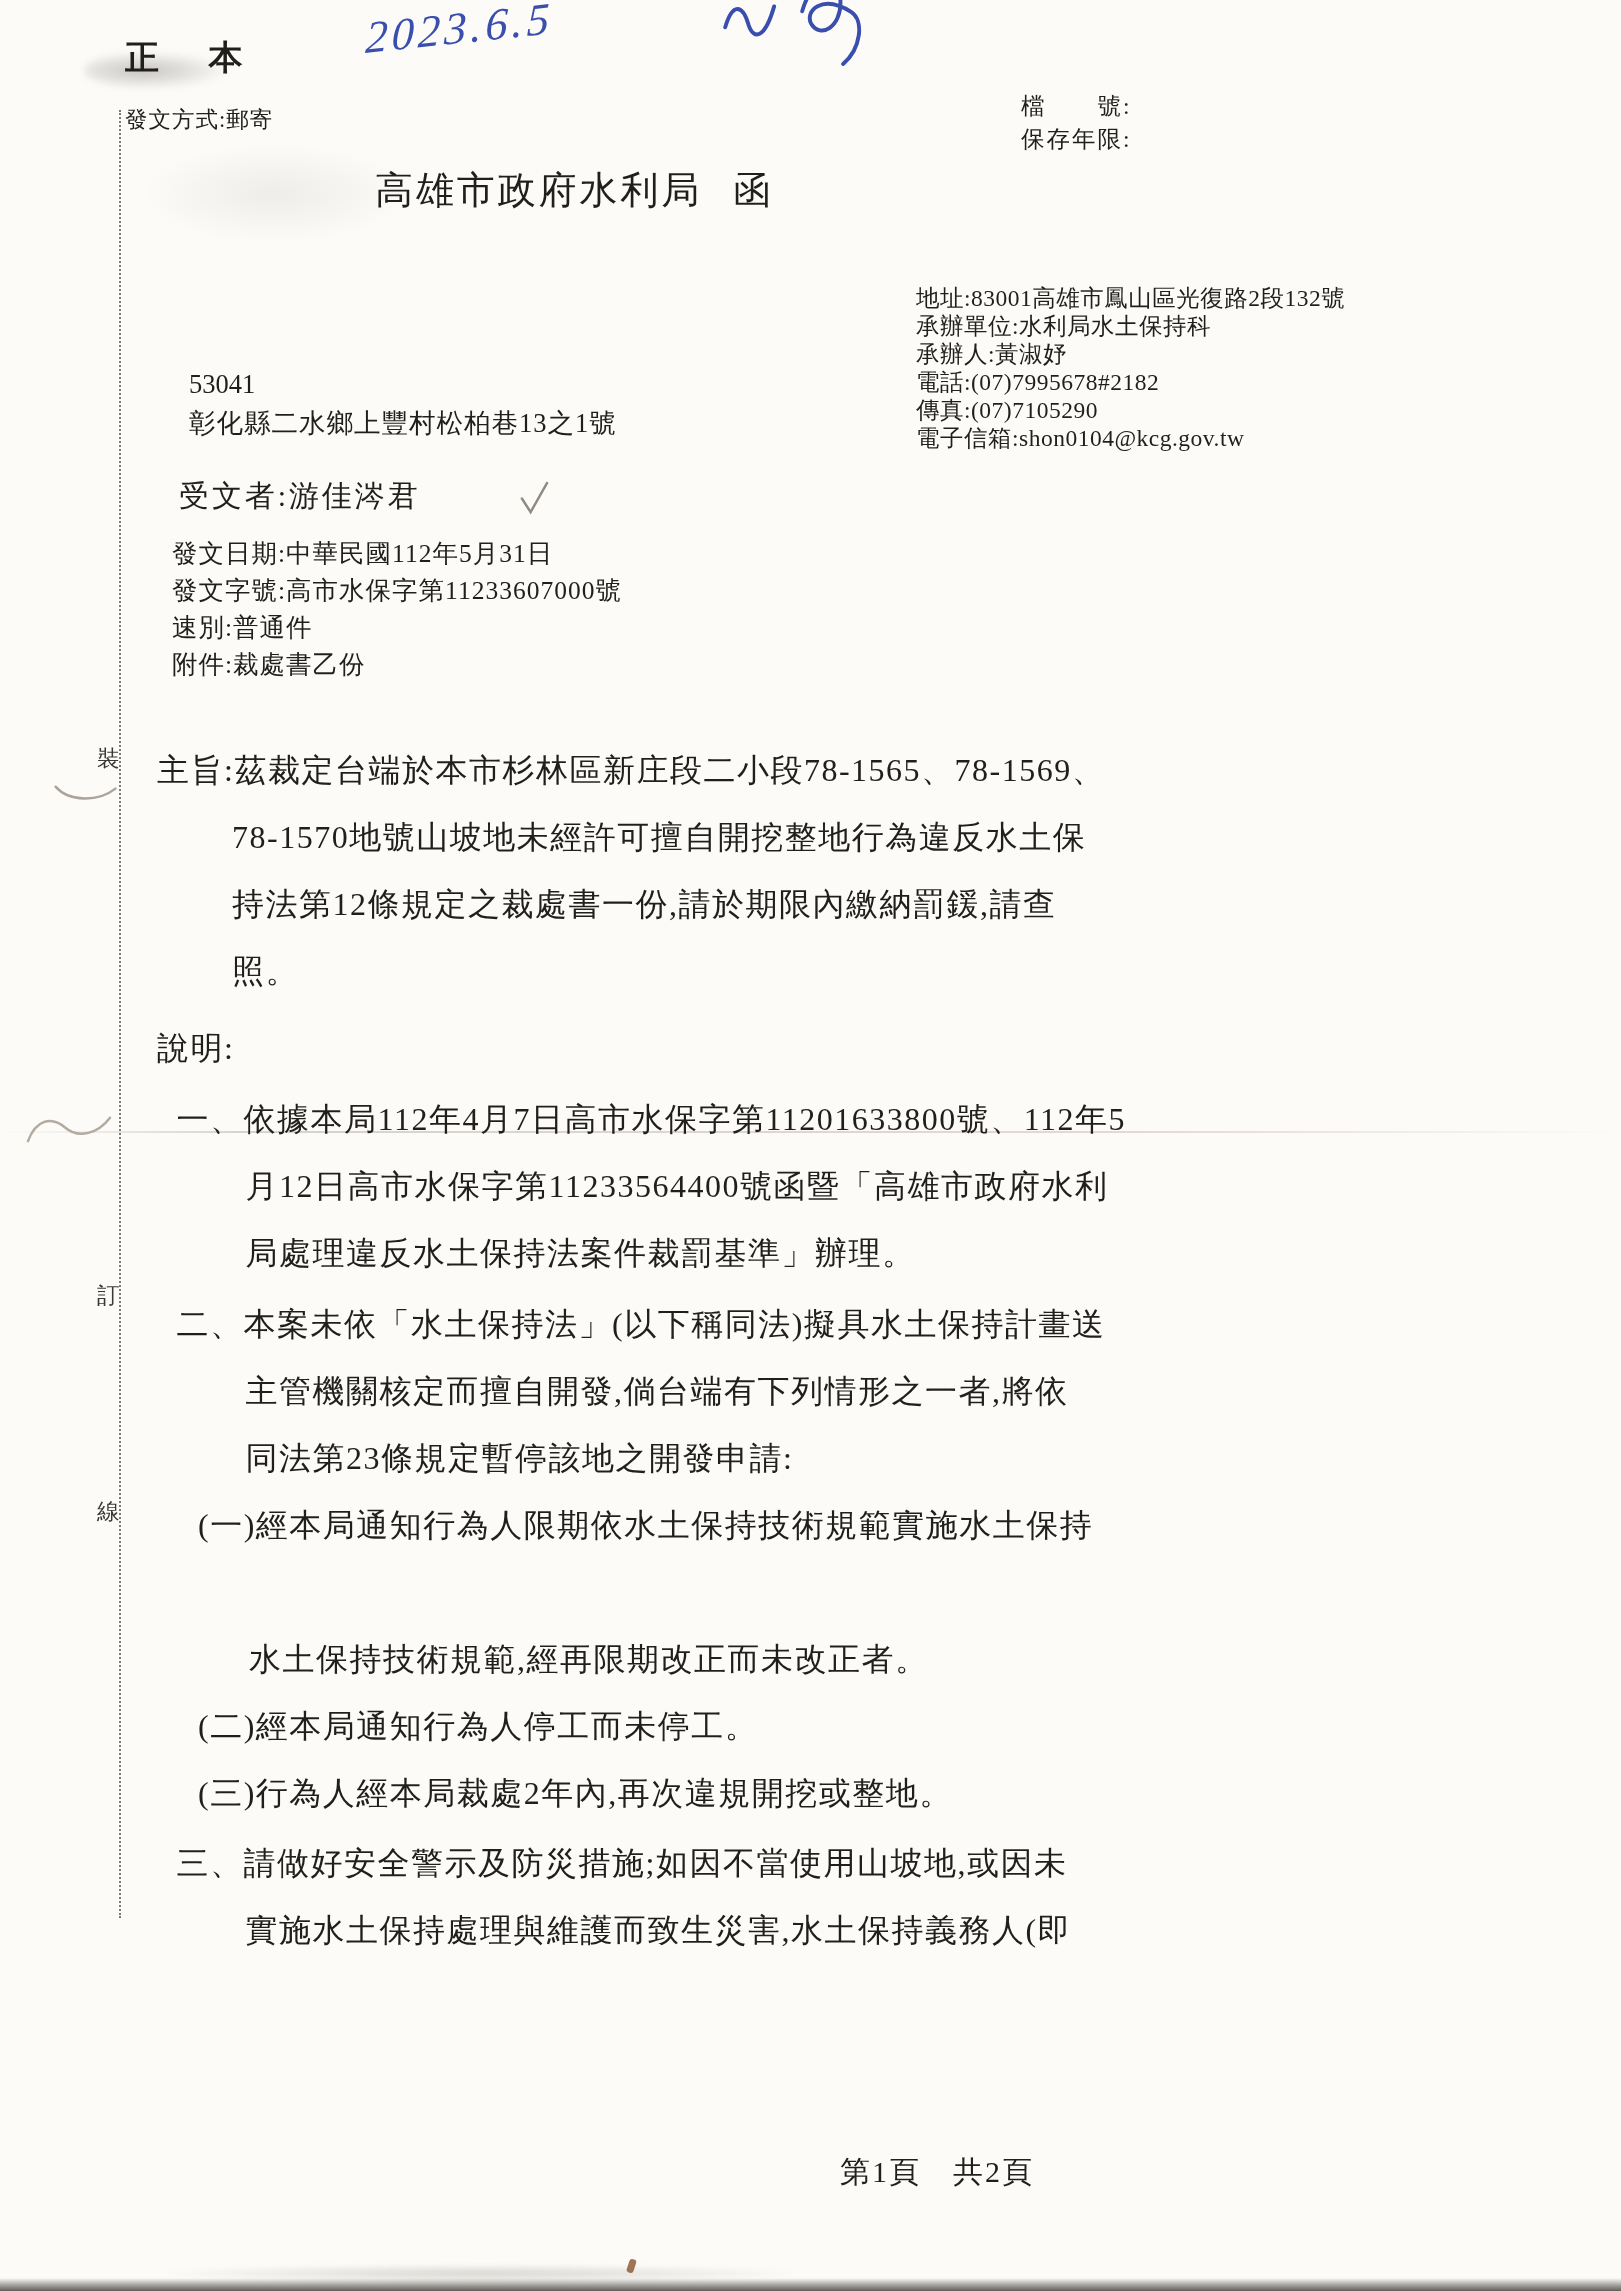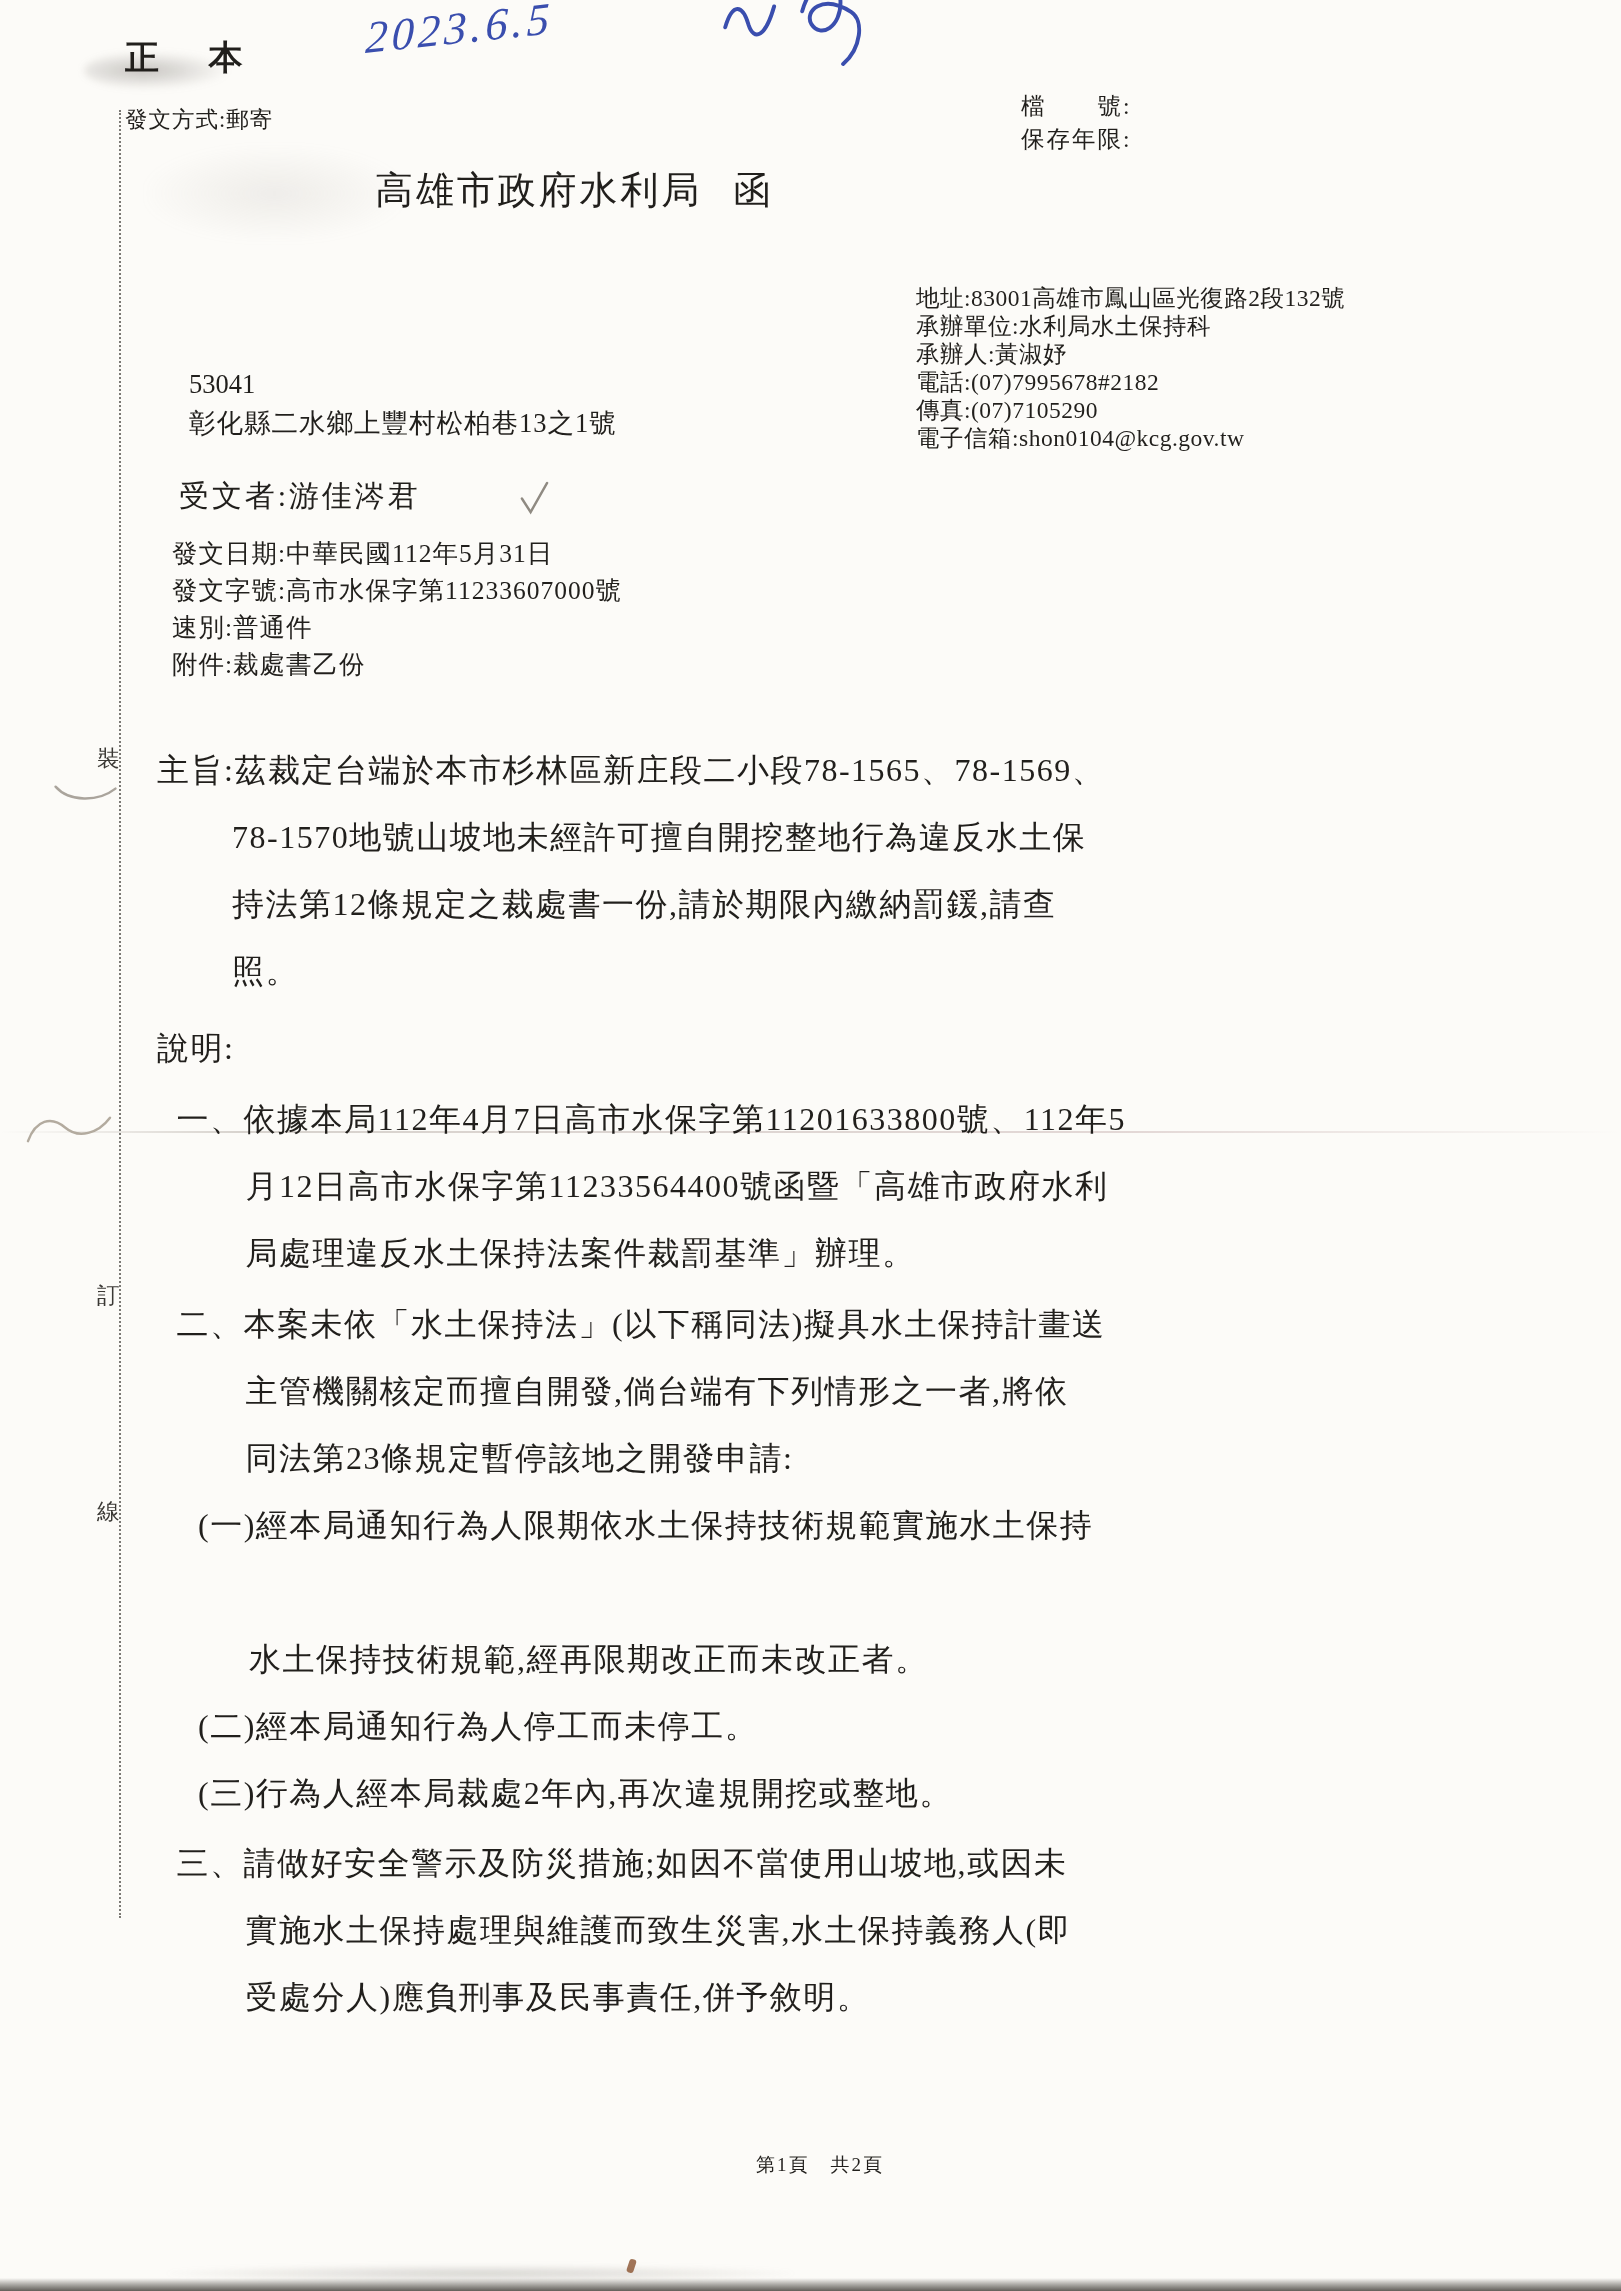--- a/index.html
+++ b/index.html
@@ -49,21 +49,21 @@
 
   
   .body-text{left:157px;top:737px;width:1157px;font-size:32px;line-height:67px;letter-spacing:1.5px;}
   .body-text p{margin:0;white-space:nowrap;}
   .p-subject{padding-left:75px;text-indent:-75px;font-family:Liberation Serif, serif;}
   .p-plain{margin-top:9.8px !important;}
   .p-item1{margin-left:19.6px !important;margin-top:3.9px !important;padding-left:69px;text-indent:-69px;}
   .p-item2{margin-left:41px !important;padding-left:51px;text-indent:-51px;}
 
   
-  .page-info{left:756px;top:2152px;font-size:19px;letter-spacing:2px;}
+  .page-info{left:840px;top:2152px;font-size:30px;letter-spacing:2px;}
 
   
   .bind-line{left:119px;top:110px;height:1808px;width:0;
     border-left:2px dotted rgba(80,78,74,.75);}
   .bind-char{font-size:22.5px;color:#3a3834;left:97px;letter-spacing:0;}
   .bind-0{top:743px;}
   .bind-1{top:1280px;}
   .bind-2{top:1496px;}
   .curl{position:absolute;}
 
@@ -159,17 +159,17 @@
   <p class="p-item2"><span>(一)</span><span>經本局通知行為人限期依水土保持技術規範實施水土保持</span><br>
     <br>
     <span>水土保持技術規範,經再限期改正而未改正者。</span></p>
 
   <p class="p-item2"><span>(二)</span><span>經本局通知行為人停工而未停工。</span></p>
 
   <p class="p-item2"><span>(三)</span><span>行為人經本局裁處2年內,再次違規開挖或整地。</span></p>
 
   <p class="p-item1"><span>三、</span><span>請做好安全警示及防災措施;如因不當使用山坡地,或因未</span><br>
     <span>實施水土保持處理與維護而致生災害,水土保持義務人(即</span><br>
-    <span>受處分人)應負刑事及民事責任,併予敘明。</span></p>
+    </p>
 </div>
 
 <div class="abs page-info">第1頁　共2頁</div>
 
 
 </body></html>

